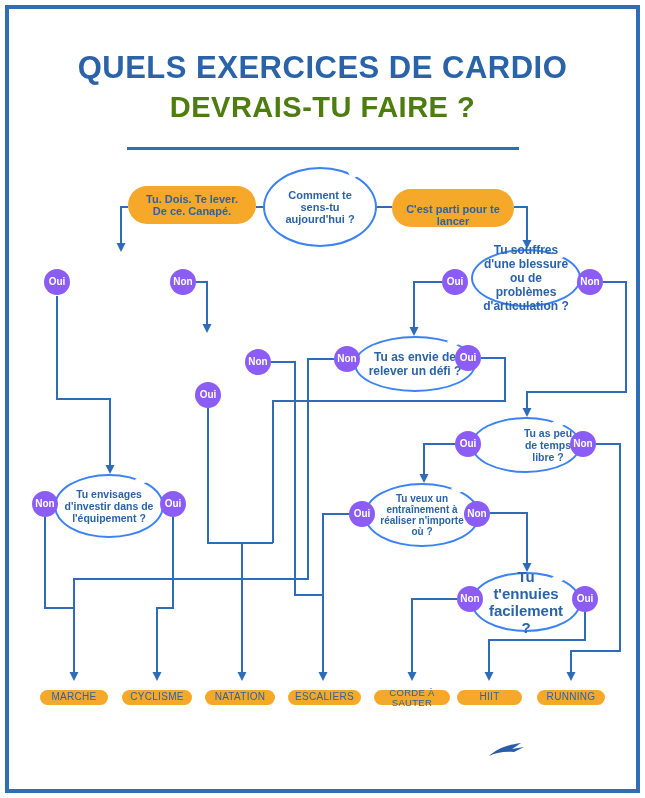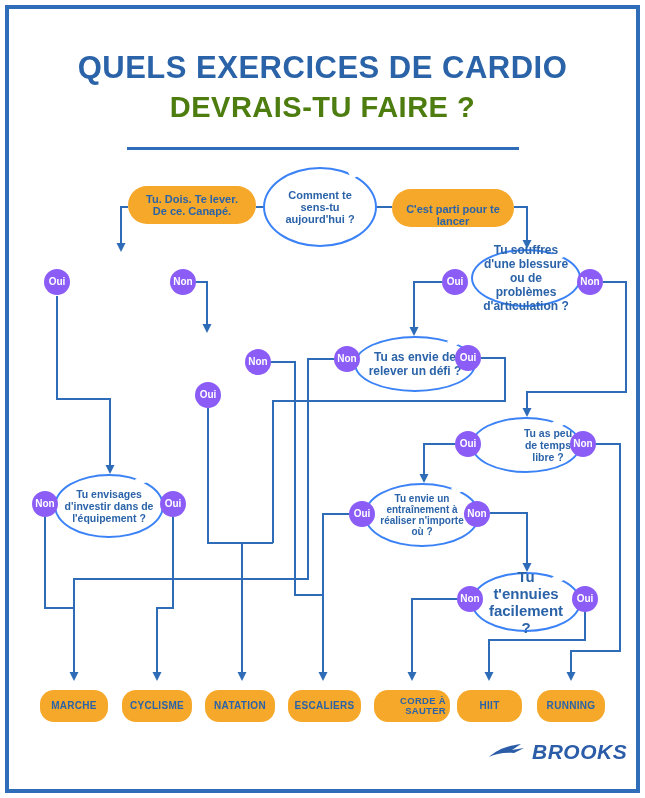--- a/index.html
+++ b/index.html
@@ -15,22 +15,22 @@
   .ellipse{position:absolute;border:2px solid #3b82f6;border-radius:50%;background:#ffffff;
            display:flex;align-items:center;justify-content:center;text-align:center;
            color:#2b63a8;font-weight:700;box-sizing:border-box;}
   .ellipse:after{content:"";position:absolute;right:10px;top:-1px;width:16px;height:8px;background:#ffffff;
            transform:rotate(-28deg);}
   .ellipse .qtext{position:relative;z-index:2;display:block;}
   .opill{position:absolute;background:#f5a829;border-radius:19px;display:flex;align-items:center;
          justify-content:center;text-align:center;color:#2b63a8;font-weight:700;box-sizing:border-box;}
   .badge{position:absolute;width:26px;height:26px;border-radius:50%;background:#8b5cf6;color:#ffffff;
          font-size:10px;font-weight:700;text-align:center;line-height:26px;z-index:5;}
-  .result{position:absolute;top:690px;height:32px;background:#f5a829;border-radius:14px;display:flex;
-          align-items:center;justify-content:center;text-align:right;color:#2b63a8;font-weight:700;
+  .result{position:absolute;top:690px;height:15px;background:#f5a829;border-radius:14px;display:flex;
+          align-items:center;justify-content:center;text-align:center;color:#2b63a8;font-weight:400;
           font-size:10px;letter-spacing:.3px;line-height:1.05;box-sizing:border-box;padding:2px 4px;}
   .brand{position:absolute;left:488px;top:740px;display:flex;align-items:center;gap:6px;}
   .brand .word{color:#2b5ca8;font-size:21px;font-weight:700;font-style:italic;letter-spacing:.5px;}
 </style>
 </head>
 <body>
 
 <div id="stage">
 
   <div id="frame"></div>
@@ -86,21 +86,21 @@
   <div class="ellipse" style="left:354px;top:336px;width:122px;height:56px;font-size:12px;">
     <span class="qtext" style="width:96px;">Tu as envie de relever un défi ?</span>
   </div>
   <div class="ellipse" style="left:471px;top:417px;width:110px;height:56px;font-size:10.5px;">
     <span class="qtext" style="width:80px;margin-left:44px;">Tu as peu de temps libre ?</span>
   </div>
   <div class="ellipse" style="left:54px;top:474px;width:110px;height:64px;font-size:10.5px;">
     <span class="qtext" style="width:94px;">Tu envisages d'investir dans de l'équipement ?</span>
   </div>
   <div class="ellipse" style="left:364px;top:483px;width:116px;height:64px;font-size:10px;">
-    <span class="qtext" style="width:98px;">Tu envie un entraînement à réaliser n'importe où ?</span>
+    <span class="qtext" style="width:98px;">Tu veux un entraînement à réaliser n'importe où ?</span>
   </div>
   <div class="ellipse" style="left:471px;top:572px;width:110px;height:60px;font-size:15px;">
     <span class="qtext" style="width:78px;">Tu t'ennuies facilement ?</span>
   </div>
 
   <div class="badge" style="left:44px;top:269px;">Oui</div>
   <div class="badge" style="left:170px;top:269px;">Non</div>
   <div class="badge" style="left:442px;top:269px;">Oui</div>
   <div class="badge" style="left:577px;top:269px;">Non</div>
   <div class="badge" style="left:245px;top:349px;">Non</div>
@@ -121,16 +121,15 @@
   <div class="result" style="left:205px;width:70px;">NATATION</div>
   <div class="result" style="left:288px;width:73px;">ESCALIERS</div>
   <div class="result" style="left:374px;width:76px;font-size:9.5px;">CORDE À SAUTER</div>
   <div class="result" style="left:457px;width:65px;">HIIT</div>
   <div class="result" style="left:537px;width:68px;">RUNNING</div>
 
   <div class="brand">
     <svg width="38" height="22" viewBox="0 0 38 22">
       <path d="M1,16 C9,9 18,5 33,3 L24,9 L36,7 L26,12 C16,11 7,13 1,16 Z" fill="#2b5ca8"></path>
     </svg>
-    <span class="word">BROOKS</span>
   </div>
 
 </div>
 
 </body></html>

